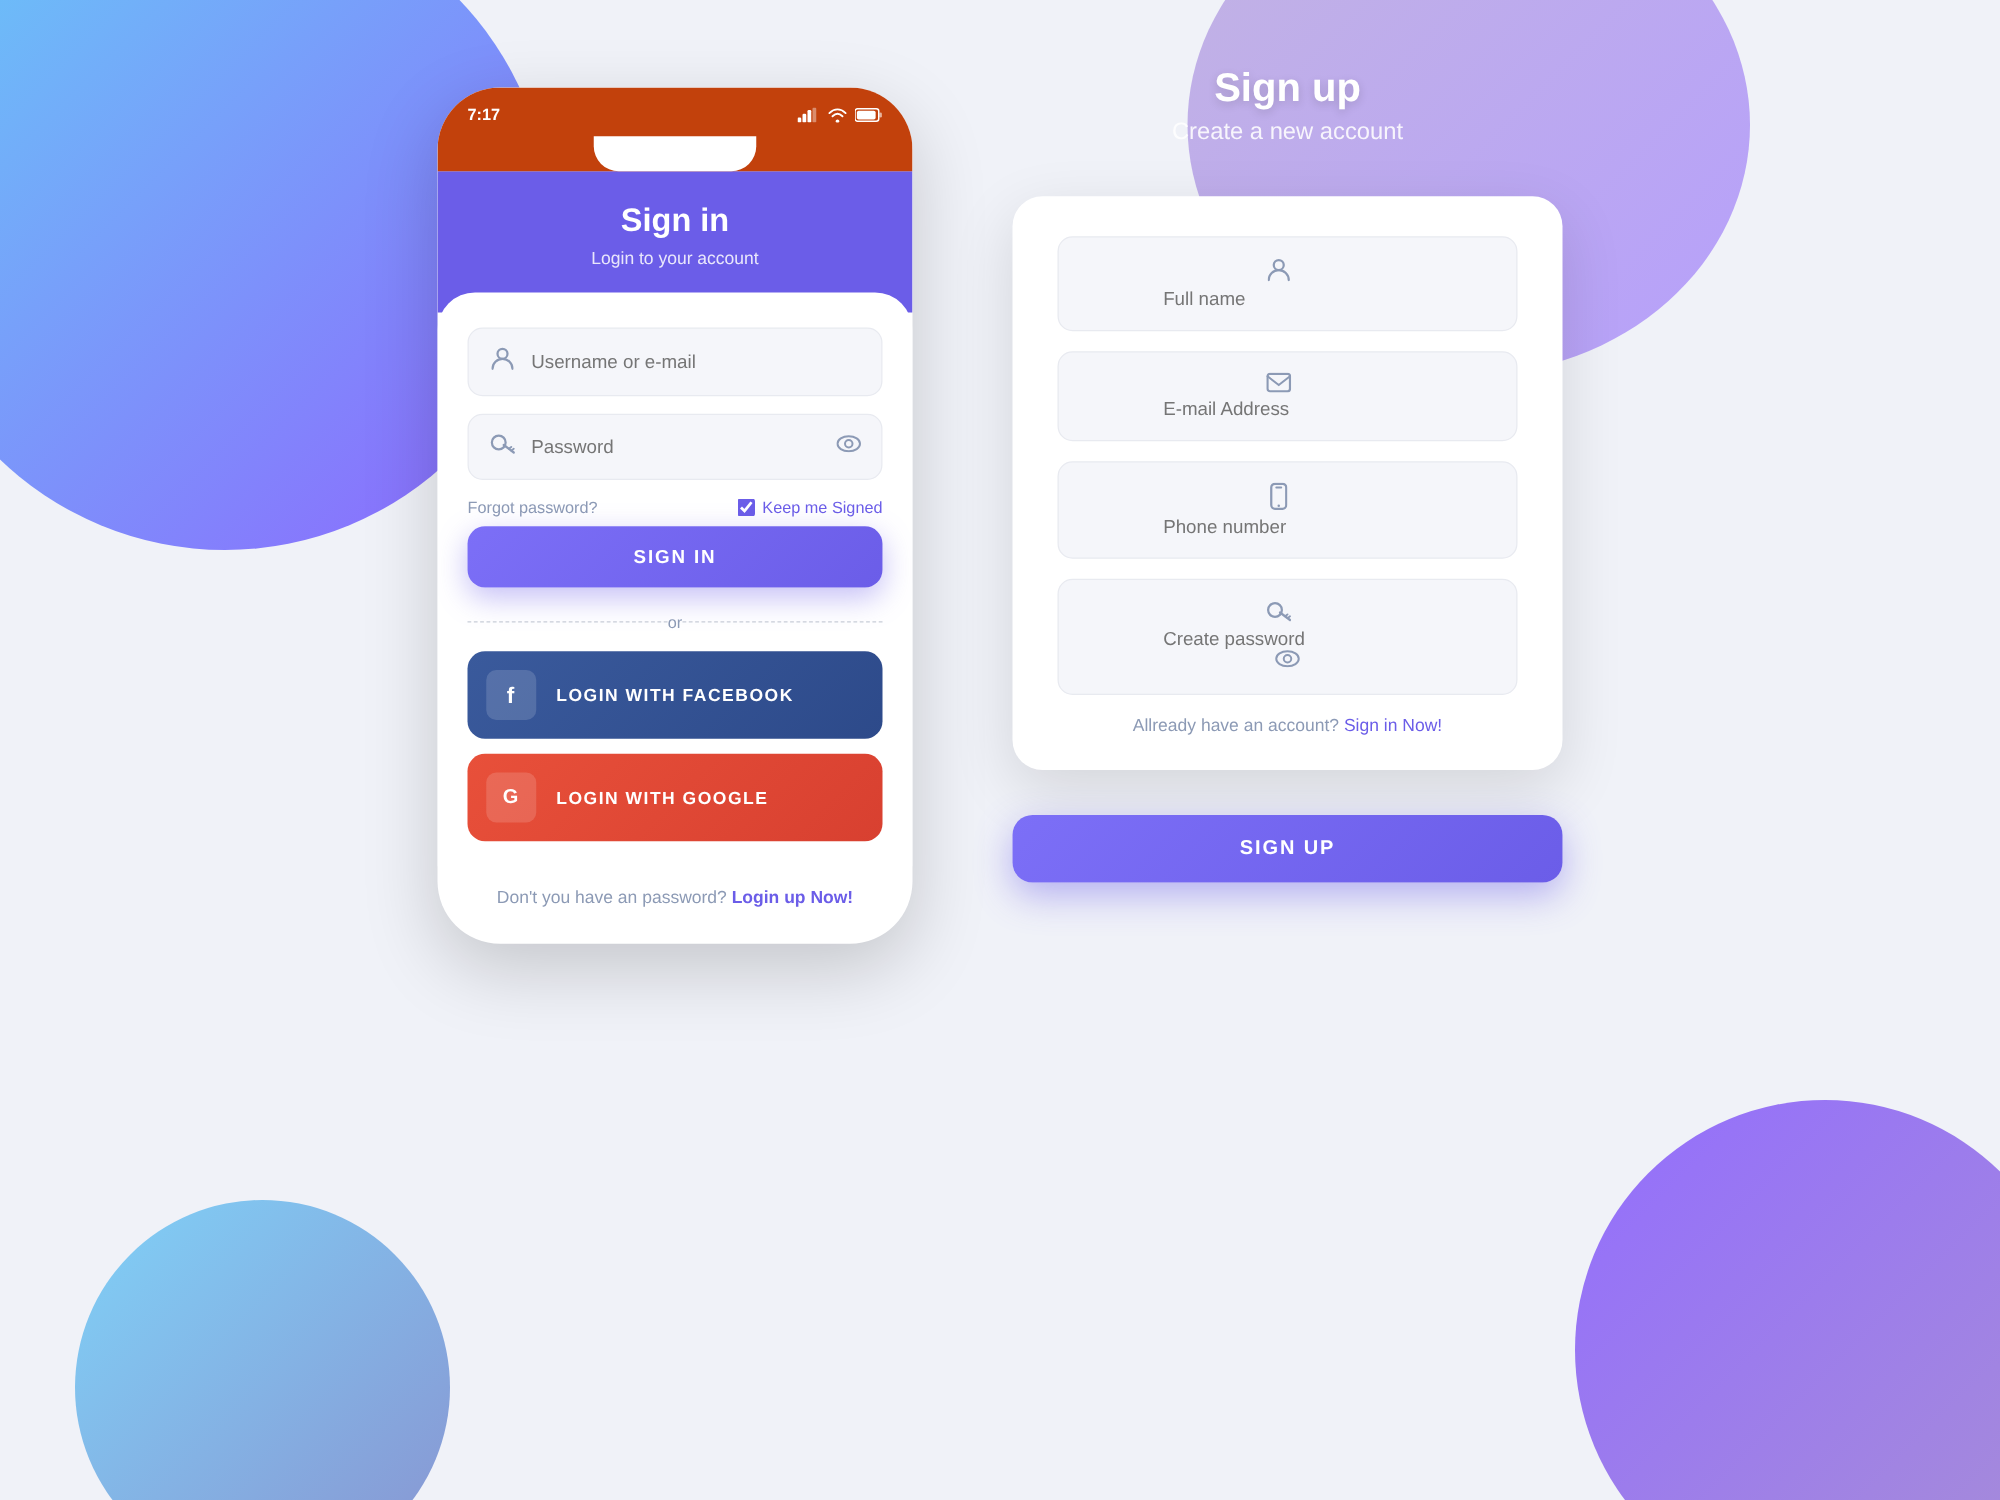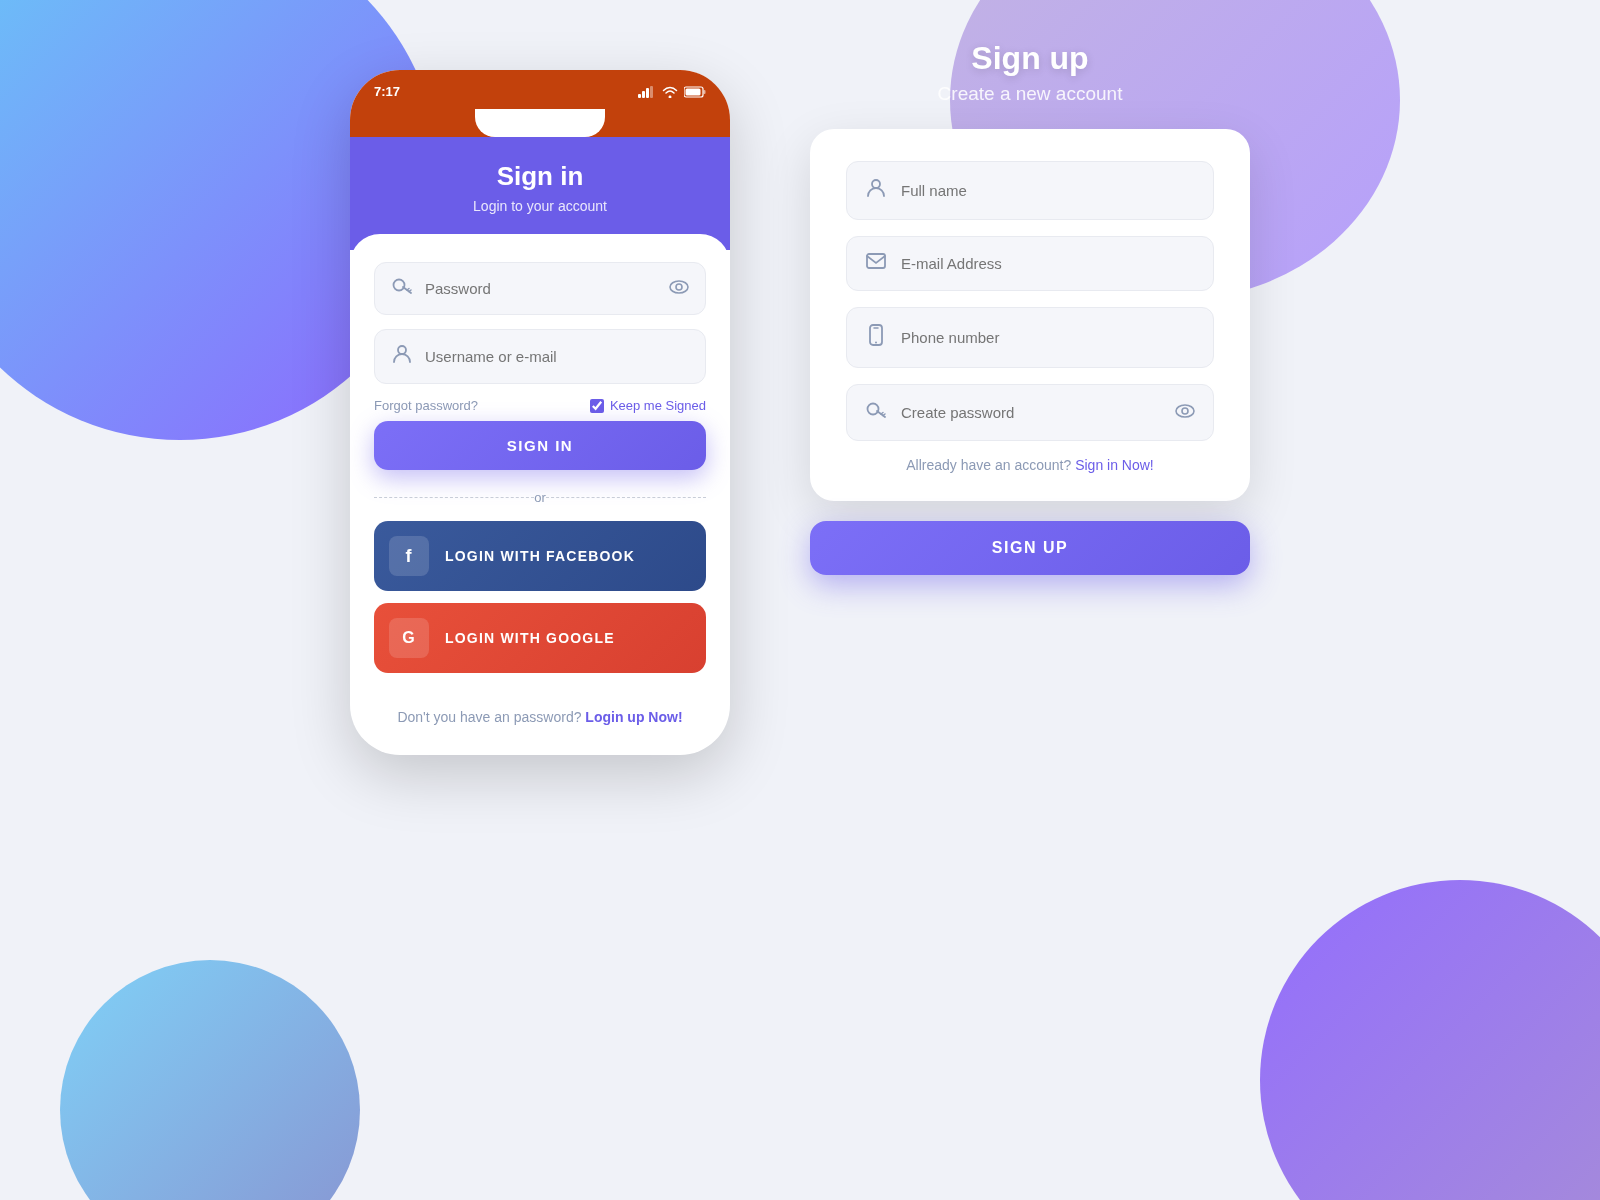--- a/index.html
+++ b/index.html
@@ -297,21 +297,22 @@
       color: #6b5de8;
       font-weight: 600;
       text-decoration: none;
     }
 
     
     .signup-wrapper {
       display: flex;
       flex-direction: column;
       align-items: center;
-      margin-top: 0;
+      margin-top: 12px;
+      gap: 16px;
     }
 
     .signup-header {
       text-align: center;
       margin-bottom: 24px;
       color: white;
     }
 
     .signup-header h1 {
       font-size: 32px;
@@ -334,20 +335,21 @@
     }
 
     .signup-input {
       display: flex;
       align-items: center;
       background: #f5f6fa;
       border-radius: 12px;
       padding: 16px 18px;
       margin-bottom: 16px;
       border: 1px solid #e8eaf0;
+      flex-direction: column;
     }
 
     .signup-input .field-icon {
       color: #8c9ab5;
       font-size: 18px;
       margin-right: 14px;
       min-width: 22px;
       text-align: center;
     }
 
@@ -434,20 +436,31 @@
         </div>
         <div class="phone-notch"></div>
       </div>
 
       <div class="phone-header">
         <h1>Sign in</h1>
         <p>Login to your account</p>
       </div>
 
       <div class="phone-body">
+
+        
+        <div class="input-field">
+          <span class="field-icon">
+            <svg width="18" height="20" viewBox="0 0 18 20" fill="none">
+              <circle cx="9" cy="6" r="4" stroke="#8c9ab5" stroke-width="1.8"></circle>
+              <path d="M1 18c0-4.4 3.6-8 8-8s8 3.6 8 8" stroke="#8c9ab5" stroke-width="1.8" stroke-linecap="round"></path>
+            </svg>
+          </span>
+          <input type="text" placeholder="Username or e-mail" style="">
+        </div>
 
         
         <div class="input-field">
           <span class="field-icon">
             <svg width="20" height="18" viewBox="0 0 20 18" fill="none">
               <circle cx="7" cy="8" r="5.5" stroke="#8c9ab5" stroke-width="1.8"></circle>
               <path d="M11 10l8 6" stroke="#8c9ab5" stroke-width="1.8" stroke-linecap="round"></path>
               <path d="M15 13l2-1.5" stroke="#8c9ab5" stroke-width="1.5" stroke-linecap="round"></path>
               <path d="M17 14.5l2-1.5" stroke="#8c9ab5" stroke-width="1.5" stroke-linecap="round"></path>
             </svg>
@@ -455,31 +468,20 @@
           <input type="password" placeholder="Password" style="">
           <span class="eye-icon">
             <svg width="20" height="14" viewBox="0 0 20 14" fill="none">
               <ellipse cx="10" cy="7" rx="9" ry="6" stroke="#8c9ab5" stroke-width="1.6"></ellipse>
               <circle cx="10" cy="7" r="3" stroke="#8c9ab5" stroke-width="1.6"></circle>
             </svg>
           </span>
         </div>
 
         
-        <div class="input-field">
-          <span class="field-icon">
-            <svg width="18" height="20" viewBox="0 0 18 20" fill="none">
-              <circle cx="9" cy="6" r="4" stroke="#8c9ab5" stroke-width="1.8"></circle>
-              <path d="M1 18c0-4.4 3.6-8 8-8s8 3.6 8 8" stroke="#8c9ab5" stroke-width="1.8" stroke-linecap="round"></path>
-            </svg>
-          </span>
-          <input type="text" placeholder="Username or e-mail" style="">
-        </div>
-
-        
         <div class="forgot-row">
           <span style="cursor:pointer;">Forgot password?</span>
           <label class="keep-signed">
             <input type="checkbox" checked="" style="">
             <span>Keep me Signed</span>
           </label>
         </div>
 
         
         <button class="btn-signin">SIGN IN</button>

